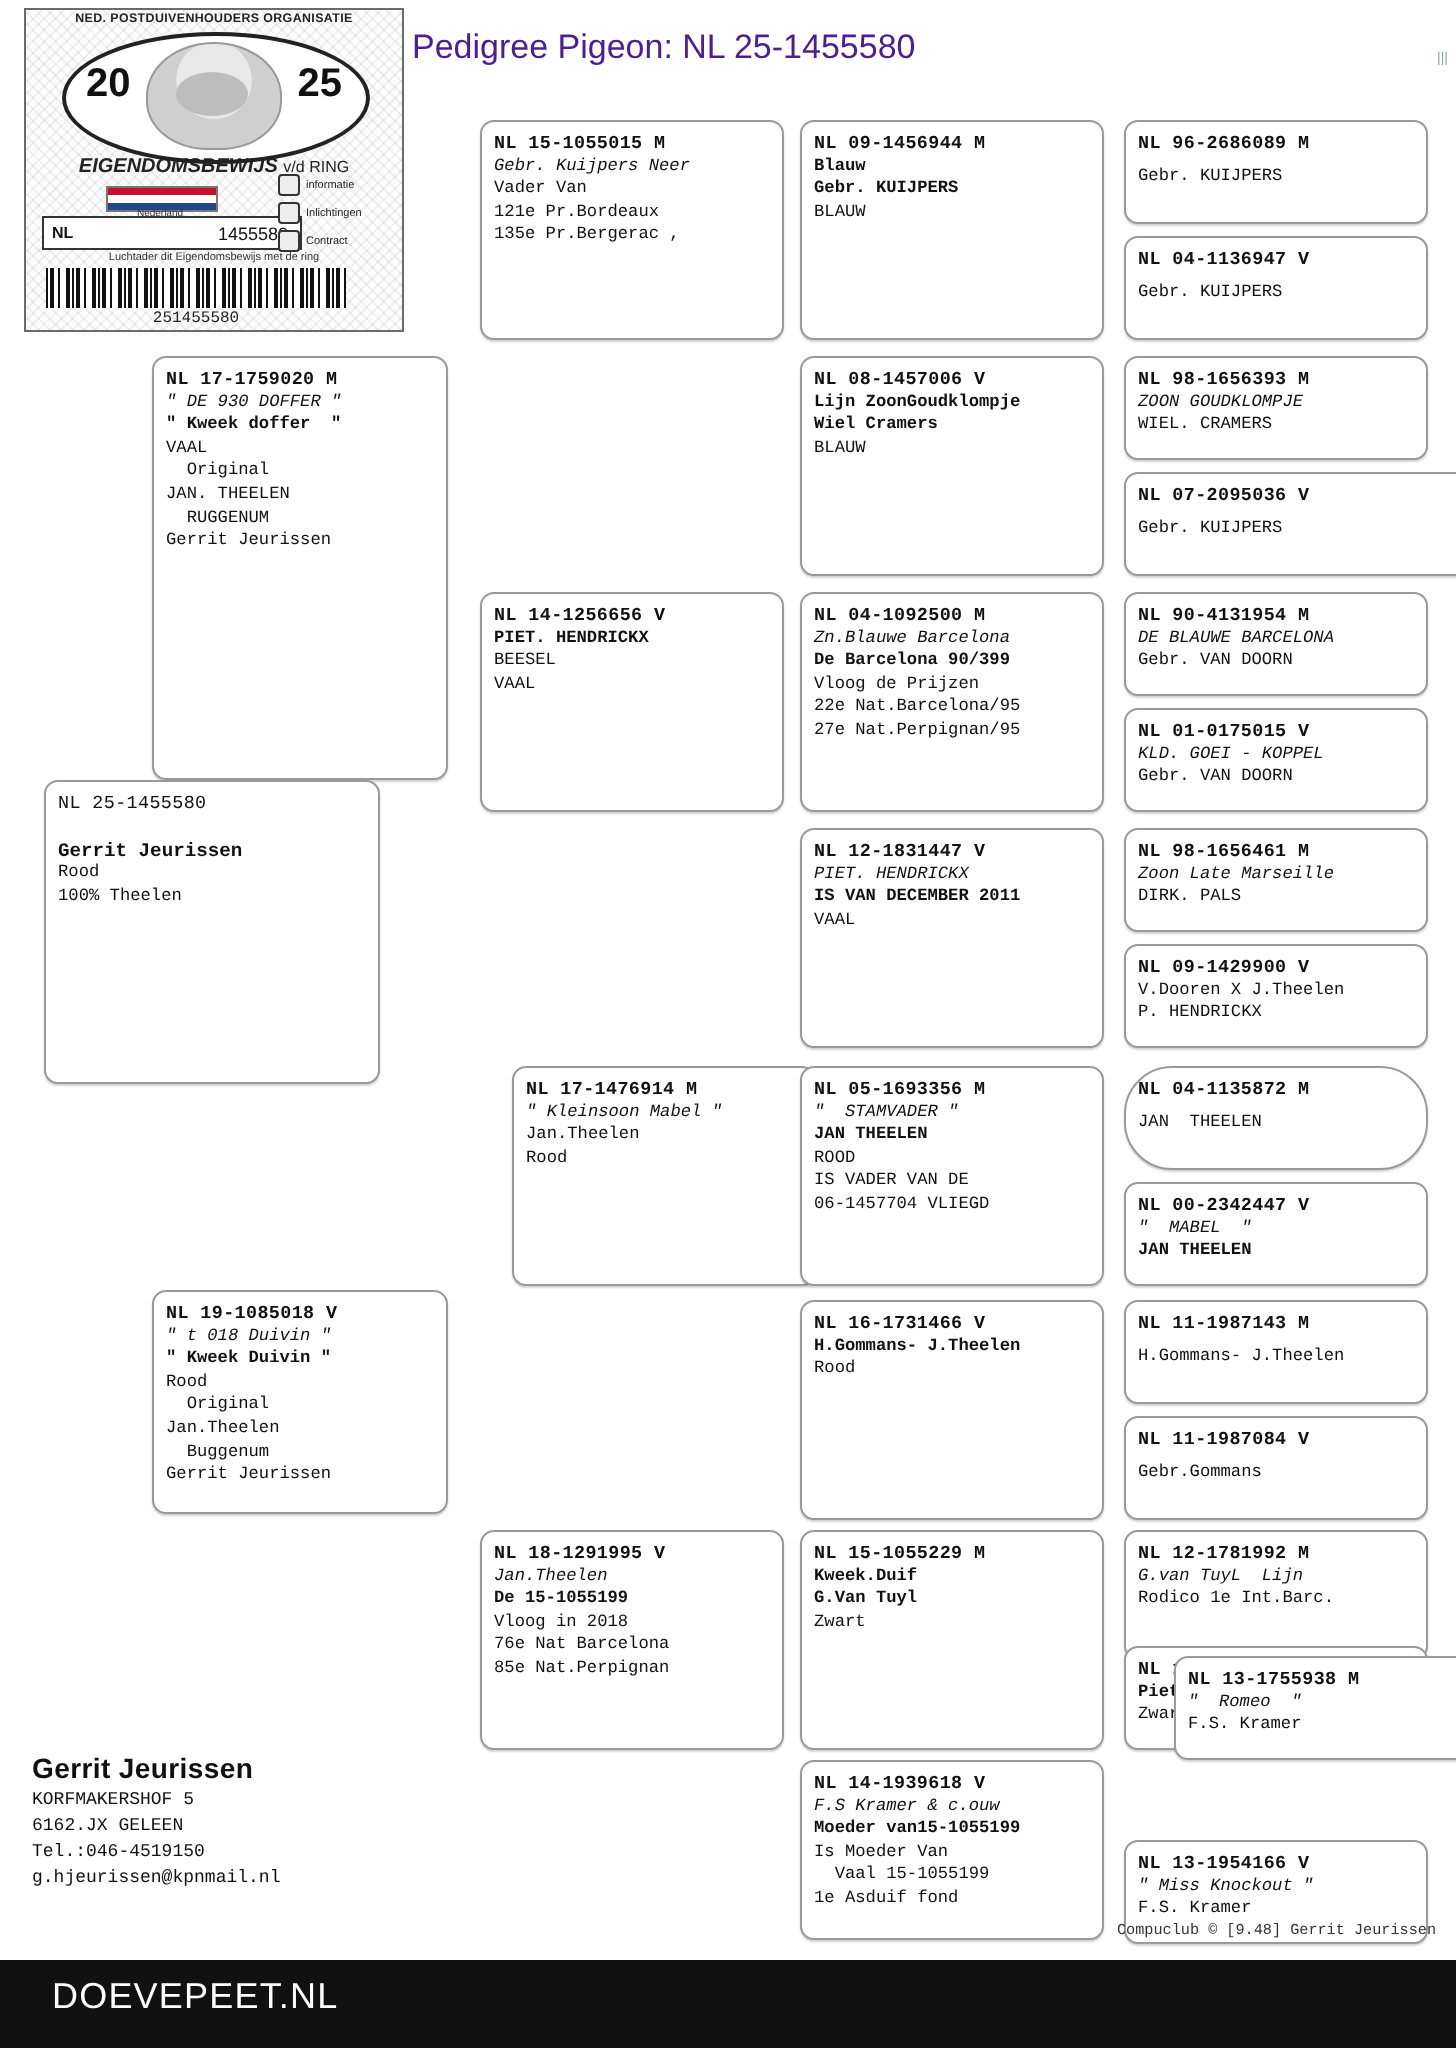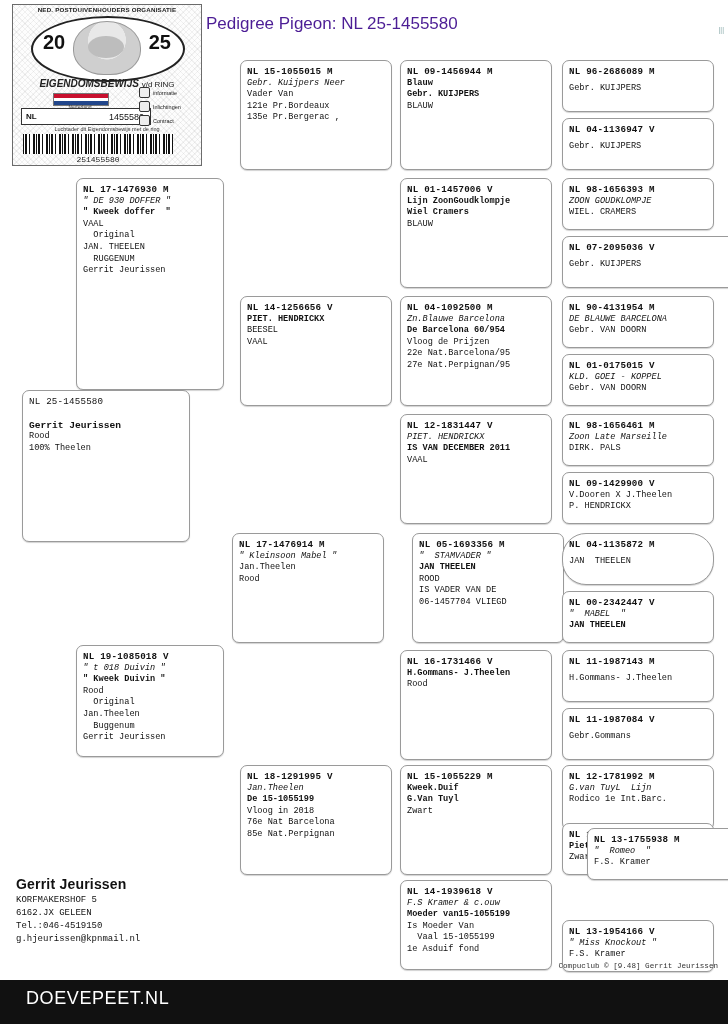--- a/index.html
+++ b/index.html
@@ -169,21 +169,21 @@
         <span class="ic"></span>
         <span>Contract</span>
       </div>
   </div>
   <div class="stamp-foot">Luchtader dit Eigendomsbewijs met de ring</div>
   <div class="barcode"></div>
   <div class="barcode-num">251455580</div>
 </div>
 
 <div class="card" style="left:76px;top:178px;width:148px;height:212px;">
-  <div class="ring b">NL  17-1476930 M</div>
+  <div class="ring b">NL  17-1759020 M</div>
   <div class="ln bi">" DE 930 DOFFER "</div>
   <div class="ln b">" Kweek doffer  "</div>
   <div class="ln">VAAL</div>
   <div class="ln">  Original</div>
   <div class="ln">JAN. THEELEN</div>
   <div class="ln">  RUGGENUM</div>
   <div class="ln">Gerrit Jeurissen</div>
 </div>
 
 <div class="card" style="left:22px;top:390px;width:168px;height:152px;">
@@ -215,21 +215,21 @@
 </div>
 
 <div class="card" style="left:240px;top:296px;width:152px;height:110px;">
   <div class="ring b">NL  14-1256656 V</div>
   <div class="ln"></div>
   <div class="ln b">PIET. HENDRICKX</div>
   <div class="ln">BEESEL</div>
   <div class="ln">VAAL</div>
 </div>
 
-<div class="card" style="left:232px;top:533px;width:152px;height:110px;">
+<div class="card" style="left:256px;top:533px;width:152px;height:110px;">
   <div class="ring b">NL  17-1476914 M</div>
   <div class="ln bi">" Kleinsoon Mabel "</div>
   <div class="ln">Jan.Theelen</div>
   <div class="ln">Rood</div>
 </div>
 
 <div class="card" style="left:240px;top:765px;width:152px;height:110px;">
   <div class="ring b">NL  18-1291995 V</div>
   <div class="ln bi">Jan.Theelen</div>
   <div class="ln b">De 15-1055199</div>
@@ -240,43 +240,43 @@
 </div>
 
 <div class="card" style="left:400px;top:60px;width:152px;height:110px;">
   <div class="ring b">NL  09-1456944 M</div>
   <div class="ln b">Blauw</div>
   <div class="ln b">Gebr. KUIJPERS</div>
   <div class="ln">BLAUW</div>
 </div>
 
 <div class="card" style="left:400px;top:178px;width:152px;height:110px;">
-  <div class="ring b">NL  01-1457006 V</div>
+  <div class="ring b">NL  08-1457006 V</div>
   <div class="ln b">Lijn ZoonGoudklompje</div>
   <div class="ln b">Wiel Cramers</div>
   <div class="ln">BLAUW</div>
 </div>
 
 <div class="card" style="left:400px;top:296px;width:152px;height:110px;">
   <div class="ring b">NL  04-1092500 M</div>
   <div class="ln bi">Zn.Blauwe Barcelona</div>
-  <div class="ln b">De Barcelona 60/954</div>
+  <div class="ln b">De Barcelona 90/399</div>
   <div class="ln">Vloog de Prijzen</div>
   <div class="ln">22e Nat.Barcelona/95</div>
   <div class="ln">27e Nat.Perpignan/95</div>
 </div>
 
 <div class="card" style="left:400px;top:414px;width:152px;height:110px;">
   <div class="ring b">NL  12-1831447 V</div>
   <div class="ln bi">PIET. HENDRICKX</div>
   <div class="ln b">IS VAN DECEMBER 2011</div>
   <div class="ln">VAAL</div>
 </div>
 
-<div class="card" style="left:400px;top:533px;width:152px;height:110px;margin-left:12px;">
+<div class="card" style="left:400px;top:533px;width:152px;height:110px;">
   <div class="ring b">NL  05-1693356 M</div>
   <div class="ln bi">"  STAMVADER "</div>
   <div class="ln b">JAN THEELEN</div>
   <div class="ln">ROOD</div>
   <div class="ln">IS VADER VAN DE</div>
   <div class="ln">06-1457704 VLIEGD</div>
 </div>
 
 <div class="card" style="left:400px;top:650px;width:152px;height:110px;">
   <div class="ring b">NL  16-1731466 V</div>

